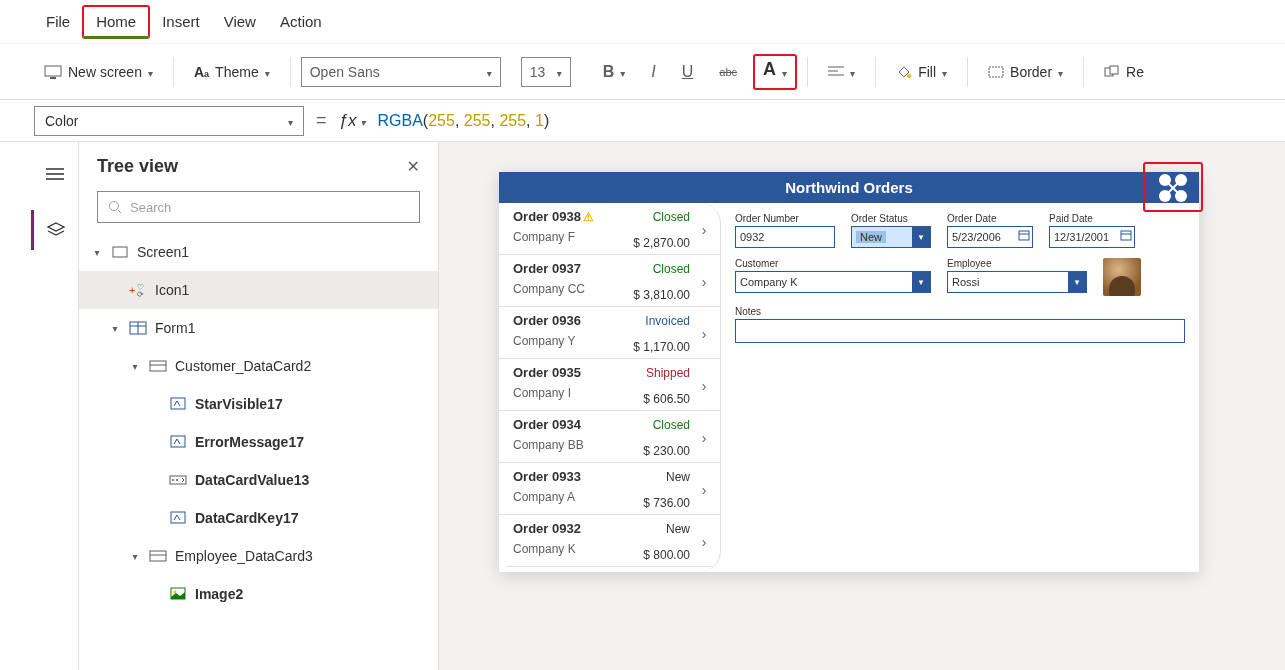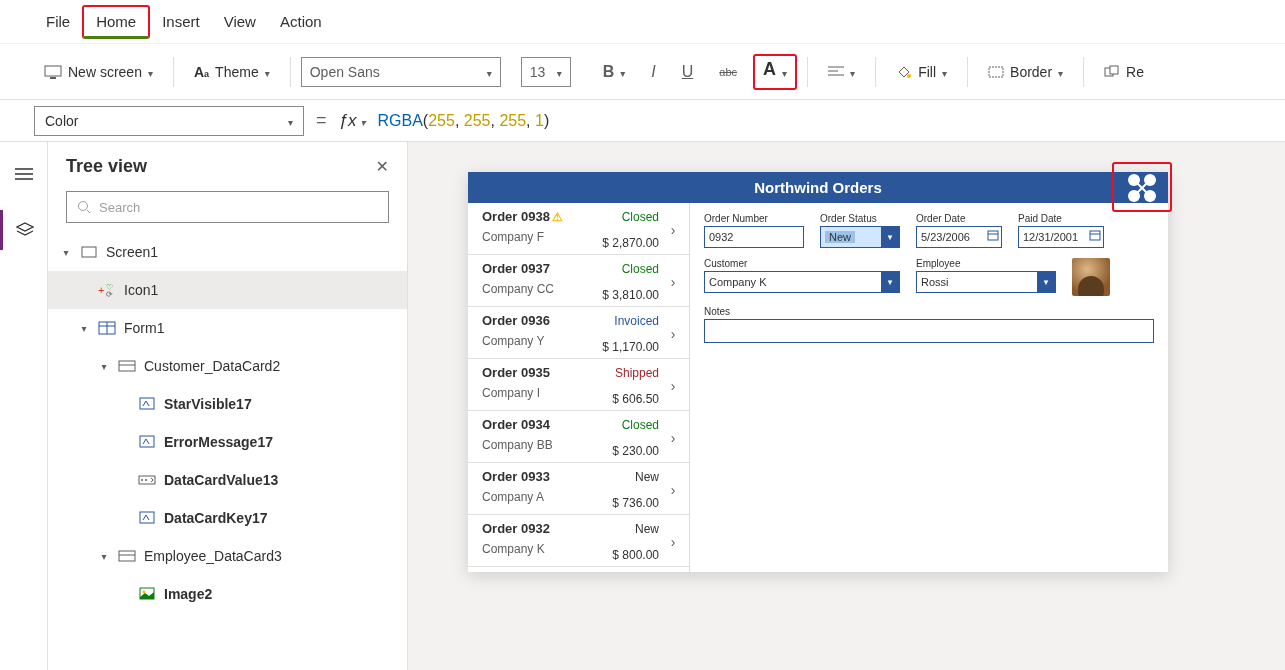--- a/index.html
+++ b/index.html
@@ -26,21 +26,21 @@
 .formulabar { height: 42px; display: flex; align-items: center; padding: 6px 34px; gap: 12px; border-bottom: 1px solid #e1dfdd; }
 .propsel { width: 270px; height: 30px; border: 1px solid #8a8886; display: flex; align-items: center; padding: 0 10px; font-size: 14px; }
 .eq { font-size: 18px; color: #605e5c; }
 .fx { font-style: italic; font-size: 17px; color: #323130; display: flex; gap: 4px; }
 .formula { font-family: Consolas, monospace; font-size: 16px; }
 .fn { color: #0062b1; }
 .num { color: #c19c00; }
 .pn { color: #323130; }
 
 
-.main { display: flex; height: calc(670px - 44px - 56px - 42px); }
+.main { display: flex; height: calc(670px - 44px - 56px - 42px); padding-left: 31px; }
 .leftrail { width: 48px; border-right: 1px solid #e1dfdd; display:flex; flex-direction:column; align-items:center; padding-top:12px; gap:16px;}
 .leftrail .ritem { width: 48px; height: 40px; display:flex; align-items:center; justify-content:center; cursor:pointer; }
 .leftrail .ritem.active { border-left: 3px solid #742774; }
 
 
 .treepanel { width: 360px; border-right: 1px solid #e1dfdd; display:flex; flex-direction:column; position:relative; }
 .treehdr { display:flex; align-items:center; padding: 14px 18px 10px 18px; }
 .treehdr h2 { font-size: 18px; font-weight: 600; flex: 1; }
 .treehdr .close { font-size: 16px; color: #605e5c; cursor:pointer; }
 .searchbox { margin: 4px 18px 10px 18px; height: 32px; border: 1px solid #8a8886; display:flex; align-items:center; padding: 0 10px; color:#a19f9d; gap:8px;}
@@ -52,21 +52,21 @@
 .ticon { width: 22px; display:flex; justify-content:center; }
 .d0{padding-left:12px;} .d1{padding-left:30px;} .d2{padding-left:50px;} .d3{padding-left:70px;font-weight:bold;}
 
 
 .canvas { flex:1; background:#f3f2f1; padding: 30px 10px 10px 60px; overflow:hidden; position:relative;}
 .app { width: 700px; height: 400px; background:#fff; box-shadow: 0 4px 16px rgba(0,0,0,0.15); display:flex; flex-direction:column; position:relative;}
 .apphdr { height: 31px; background:#2b579a; color:#fff; display:flex; align-items:center; justify-content:center; font-weight:600; font-size:15px; position:relative;}
 .appicon { position:absolute; right:4px; top:-6px; width:44px; height:44px; display:flex; align-items:center; justify-content:center; }
 .selhandles { position:absolute; right:-4px; top:-10px; width:60px; height:50px; border:2px solid #e81123; border-radius:3px; pointer-events:none;}
 .appbody { flex:1; display:flex; overflow:hidden; }
-.orderlist { width: 222px; border-right:1px solid #ddd; overflow-y:auto; }
+.orderlist { width: 222px; border-right:1px solid #ddd; overflow-y:auto;border-radius:21px; }
 .orderlist::-webkit-scrollbar{width:6px;} .orderlist::-webkit-scrollbar-thumb{background:#c8c6c4;}
 .orow { height: 52px; border-bottom:1px solid #e1dfdd; padding: 6px 8px 6px 14px; display:grid; grid-template-columns: 1fr auto 16px; grid-template-rows: 1fr 1fr; align-items:center; column-gap:6px;}
 .orow .onum { font-weight:600; font-size:13px; grid-column:1; grid-row:1; display:flex; align-items:center; gap:2px;}
 .orow .ostat { grid-column:2; grid-row:1; font-size:12px; text-align:right;}
 .orow .ocomp { grid-column:1; grid-row:2; font-size:12px; color:#605e5c;}
 .orow .oamt  { grid-column:2; grid-row:2; font-size:12px; text-align:right;margin-top:12px;}
 .orow .ochev { grid-column:3; grid-row:1/3; color:#605e5c; font-size:14px; text-align:center;}
 .stat-Closed{color:#107c10;} .stat-Invoiced{color:#2b579a;} .stat-Shipped{color:#a4262c;} .stat-New{color:#323130;}
 .detail { flex:1; padding: 10px 14px; font-size:11px; color:#323130; }
 .drow { display:flex; gap:16px; margin-bottom:10px;}

